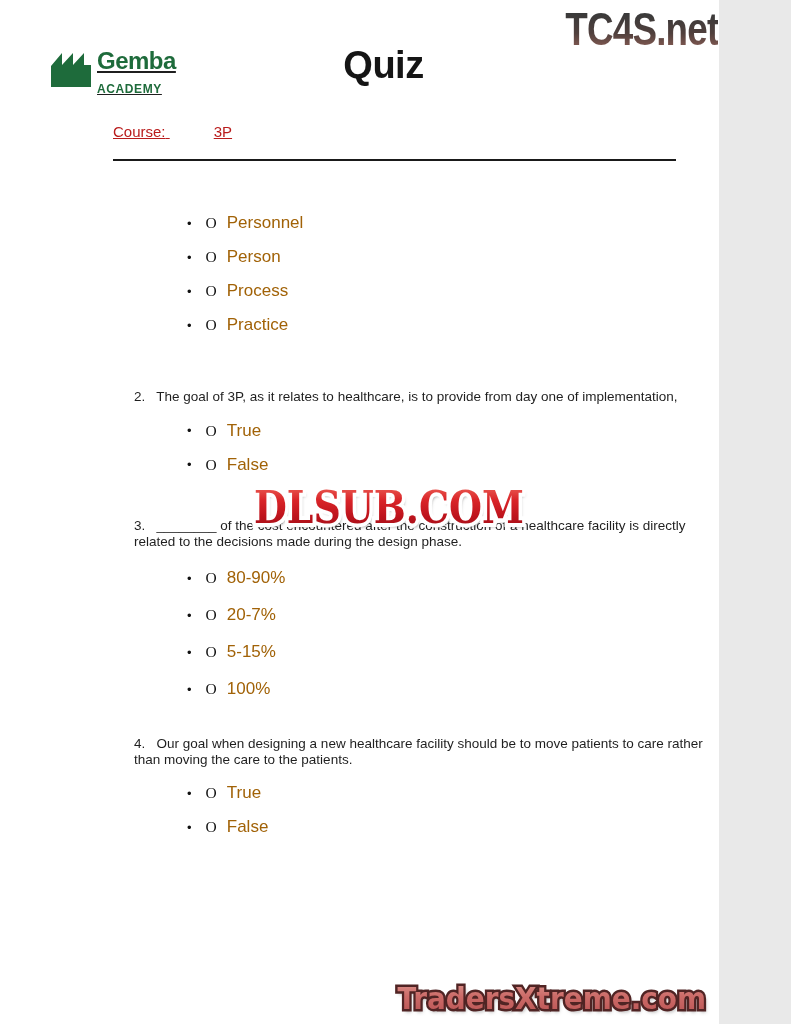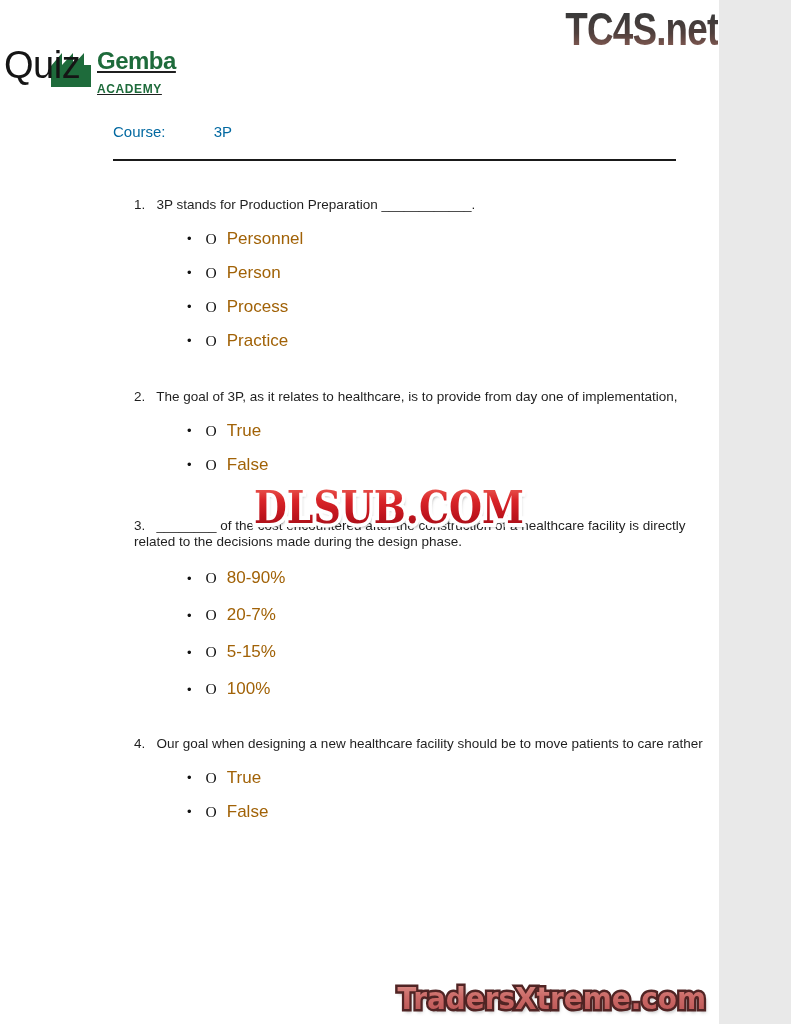--- a/index.html
+++ b/index.html
@@ -25,25 +25,25 @@
 
   
   .logo{position:absolute; left:50px; top:49px; display:flex; align-items:flex-start;}
   .logo svg{display:block;}
   .logo-text{margin-left:5px; line-height:1;text-decoration:underline;}
   .logo-name{display:block; font-weight:bold; font-size:24px; color:#1e6b3b; letter-spacing:-0.5px;}
   .logo-sub{display:block; font-weight:bold; font-size:12px; color:#1e6b3b; letter-spacing:0.6px; margin-top:10px;}
 
   
   .title{
-    position:absolute; left:4px; top:44px; width:743px; margin:0;
-    text-align:left; font-size:38px; font-weight:normal; color:#151515;
+    position:absolute; left:12px; top:44px; width:743px; margin:0;
+    text-align:center; font-size:38px; font-weight:bold; color:#151515;
     letter-spacing:-0.5px;
   }
-  .course-row{position:absolute; left:113px; top:123px; font-size:15px; color:#0369a1;}
+  .course-row{position:absolute; left:113px; top:123px; font-size:15px; color:#b91c1c;text-decoration:underline;}
   .course-value{margin-left:44px;}
   .rule{position:absolute; left:113px; top:159px; width:563px; height:2px; background:#1a1a1a;}
 
   
   .q{position:absolute; left:134px; width:560px;}
   .qline{font-size:13.5px; line-height:15.5px; white-space:pre; color:#1f1f1f;}
   .q1{top:197px;} .q2{top:377px;margin-top:12px;} .q3{top:518px;} .q4{top:736px;}
   .opt{display:flex; align-items:center; height:16px; margin-top:18px; padding-left:53px;}
   .q3 .opt{margin-top:21px;}
   .q3 .opt:first-of-type{margin-top:18px;}
@@ -106,21 +106,20 @@
 
   <h1 class="title">Quiz</h1>
 
   <div class="course-row">
     <span>Course:</span>
     <span class="course-value">3P</span>
   </div>
   <div class="rule"></div>
 
   <section class="q q1">
-    <div class="qline">1.   3P stands for Production Preparation ____________.</div>
     <div class="opt">
       <span class="bullet">•</span>
       <span class="radio">O</span>
       <span class="olabel">Personnel</span>
     </div>
     <div class="opt">
       <span class="bullet">•</span>
       <span class="radio">O</span>
       <span class="olabel">Person</span>
     </div>
@@ -170,20 +169,21 @@
     </div>
     <div class="opt">
       <span class="bullet">•</span>
       <span class="radio">O</span>
       <span class="olabel">100%</span>
     </div>
   </section>
 
   <section class="q q4">
     <div class="qline">4.   Our goal when designing a new healthcare facility should be to move patients to care rather</div>
+    <div class="qline">than moving the care to the patients.</div>
     <div class="opt">
       <span class="bullet">•</span>
       <span class="radio">O</span>
       <span class="olabel">True</span>
     </div>
     <div class="opt">
       <span class="bullet">•</span>
       <span class="radio">O</span>
       <span class="olabel">False</span>
     </div>

